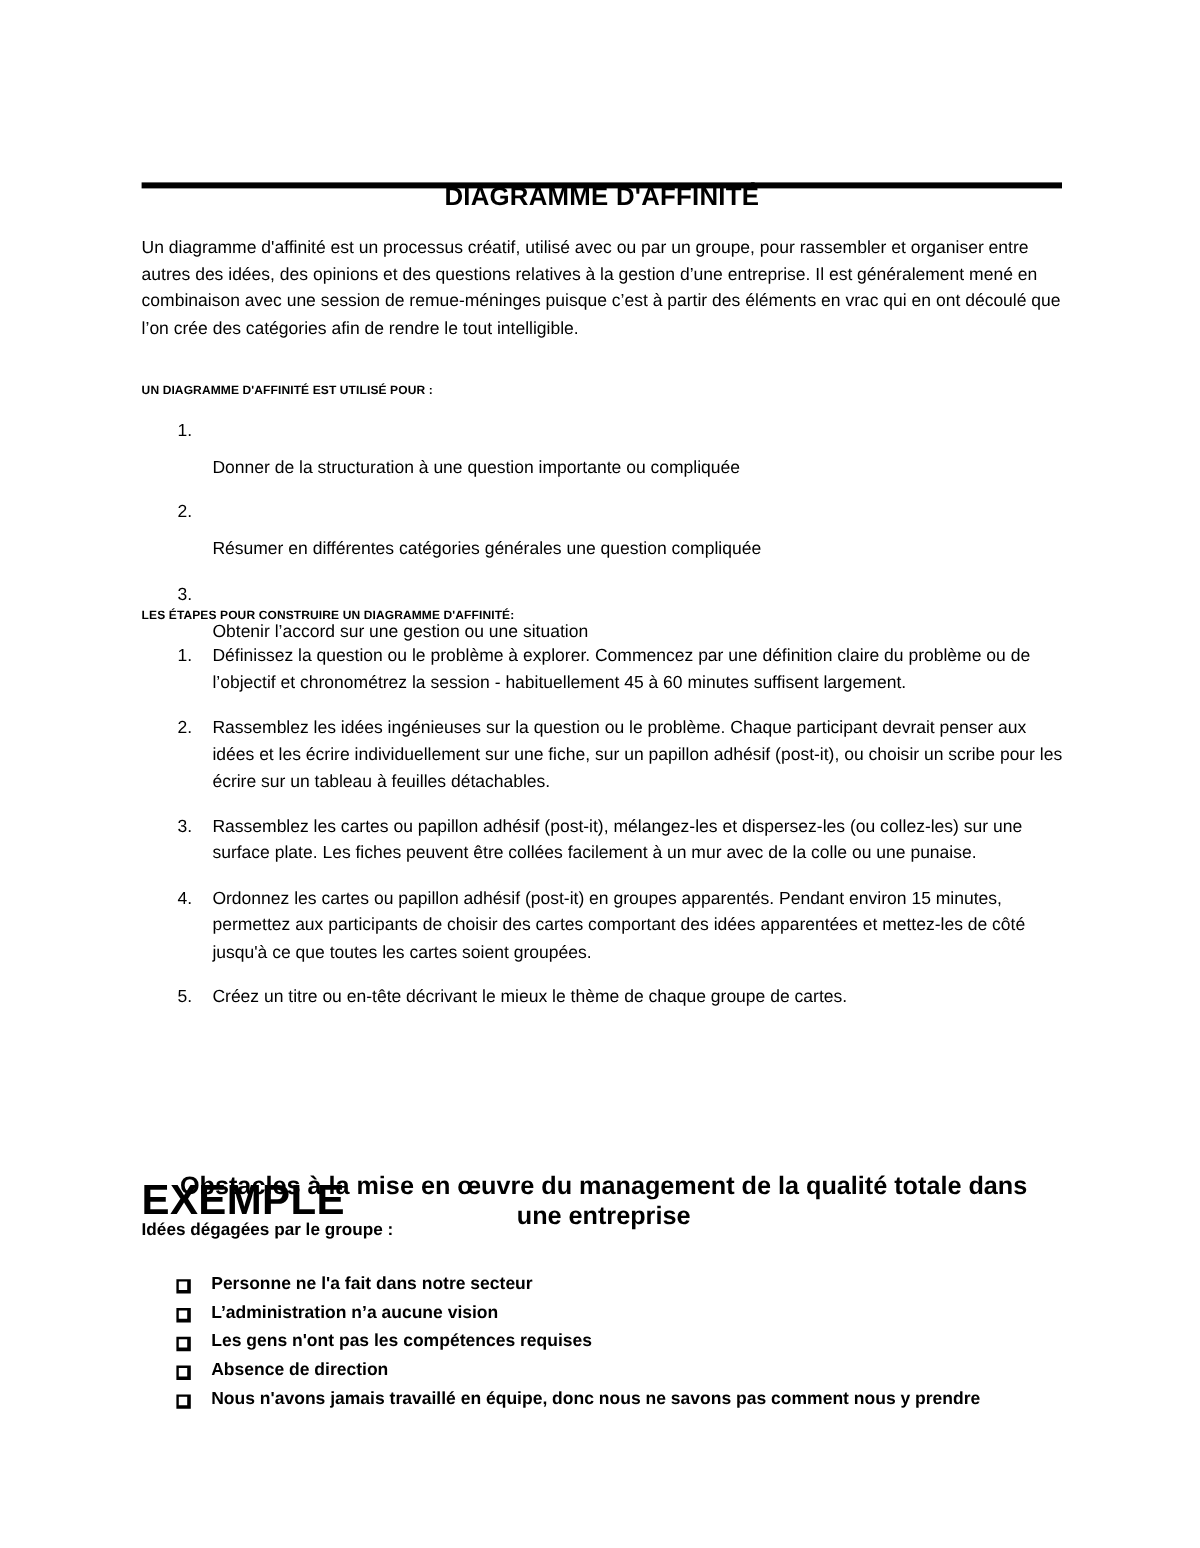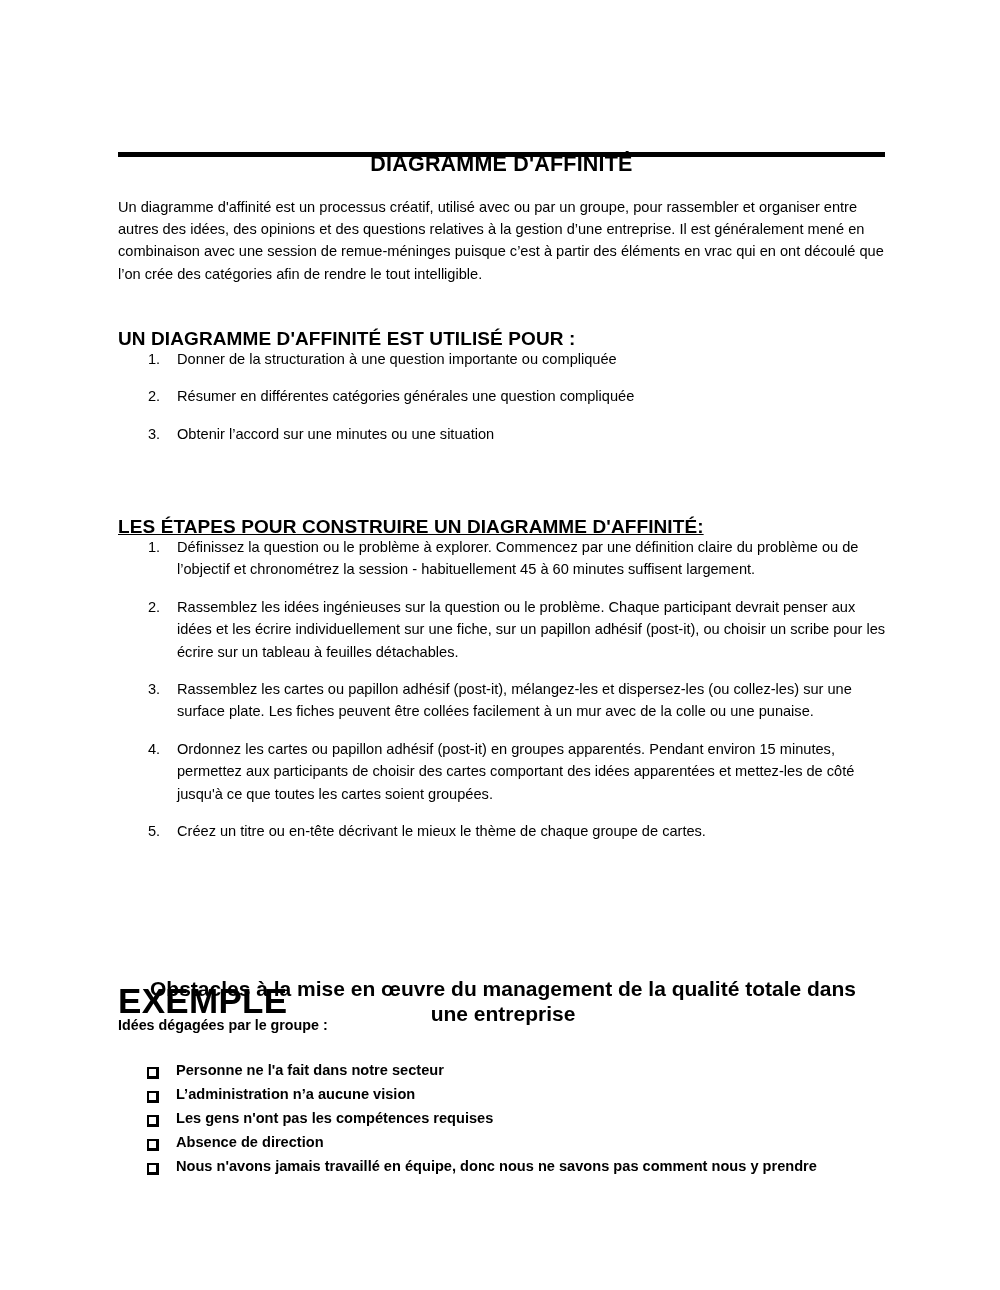--- a/index.html
+++ b/index.html
@@ -59,27 +59,27 @@
     width: 770px;
     font-size: 14.6px;
     line-height: 22.4px;
     text-align: left;
   }
 
   
   .section-heading {
     position: absolute;
     left: 118px;
-    font-size: 19px;
+    font-size: 10px;
     font-weight: bold;
     letter-spacing: 0.1px;
     white-space: nowrap;
   }
   .sh-usage { top: 312px; }
-  .sh-steps { top: 500px; text-decoration: underline; }
+  .sh-steps { top: 500px; }
 
   
   .olist {
     position: absolute;
     left: 118px;
     width: 775px;
   }
   .ol-usage { top: 348px; }
   .ol-steps { top: 536px; }
 
@@ -96,21 +96,21 @@
     box-sizing: border-box;
     text-align: left;
   }
   .li-text {
     flex: 1 1 auto;
   }
 
   .ol-usage .li-row { margin-bottom: 15px; }
   .ol-steps .li-row { margin-bottom: 15px; }
   .ol-steps .li-text { max-width: 712px; }
-  .ol-usage .li-text { max-width: 712px; }
+  .ol-usage .li-text { max-width: 712px; margin-top: 31px; }
 
   
   .exemple-title {
     position: absolute;
     left: 118px;
     top: 952px;
     font-size: 35px;
     font-weight: bold;
     letter-spacing: 0.3px;
     line-height: 1.15;
@@ -191,21 +191,21 @@
     <div class="li-row">
       <span class="li-num">1.</span>
       <span class="li-text">Donner de la structuration à une question importante ou compliquée</span>
     </div>
     <div class="li-row">
       <span class="li-num">2.</span>
       <span class="li-text">Résumer en différentes catégories générales une question compliquée</span>
     </div>
     <div class="li-row">
       <span class="li-num">3.</span>
-      <span class="li-text">Obtenir l’accord sur une minutes ou une situation</span>
+      <span class="li-text">Obtenir l’accord sur une gestion ou une situation</span>
     </div>
   </div>
 
   <h2 class="section-heading sh-steps">LES ÉTAPES POUR CONSTRUIRE UN DIAGRAMME D'AFFINITÉ:</h2>
 
   <div class="olist ol-steps">
     <div class="li-row">
       <span class="li-num">1.</span>
       <span class="li-text">Définissez la question ou le problème à explorer. Commencez par une définition claire du problème ou de l’objectif et chronométrez la session - habituellement 45 à 60 minutes suffisent largement.</span>
     </div>

